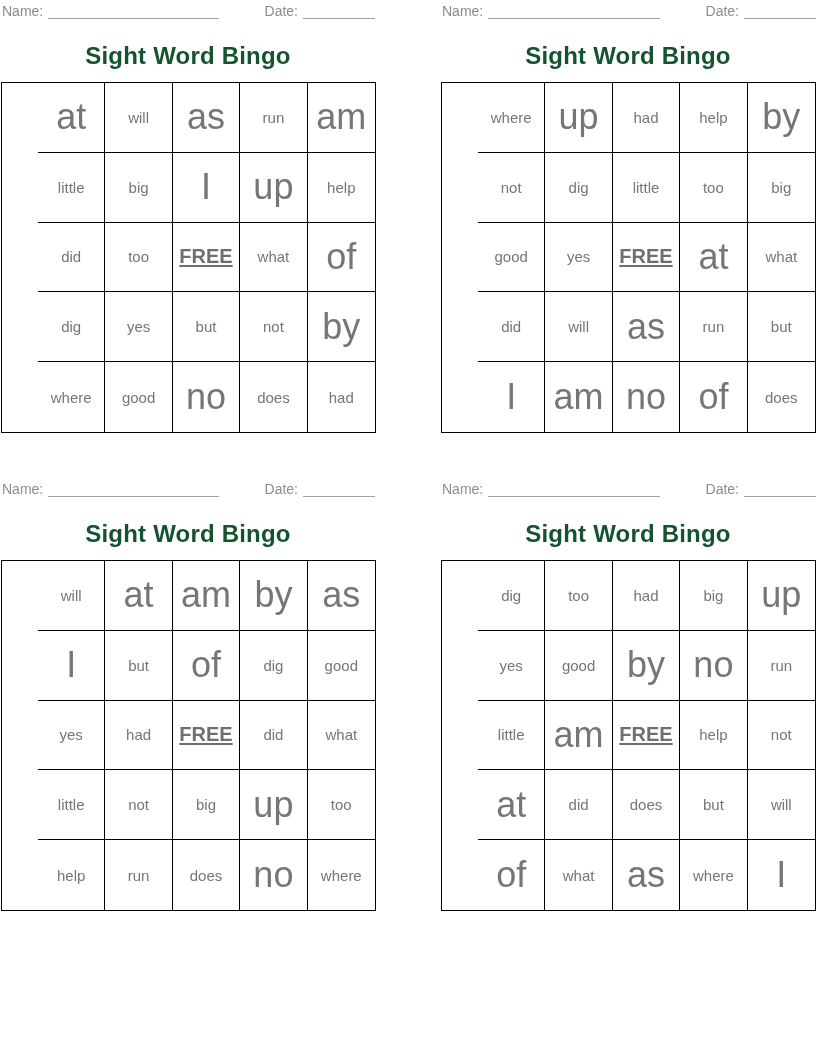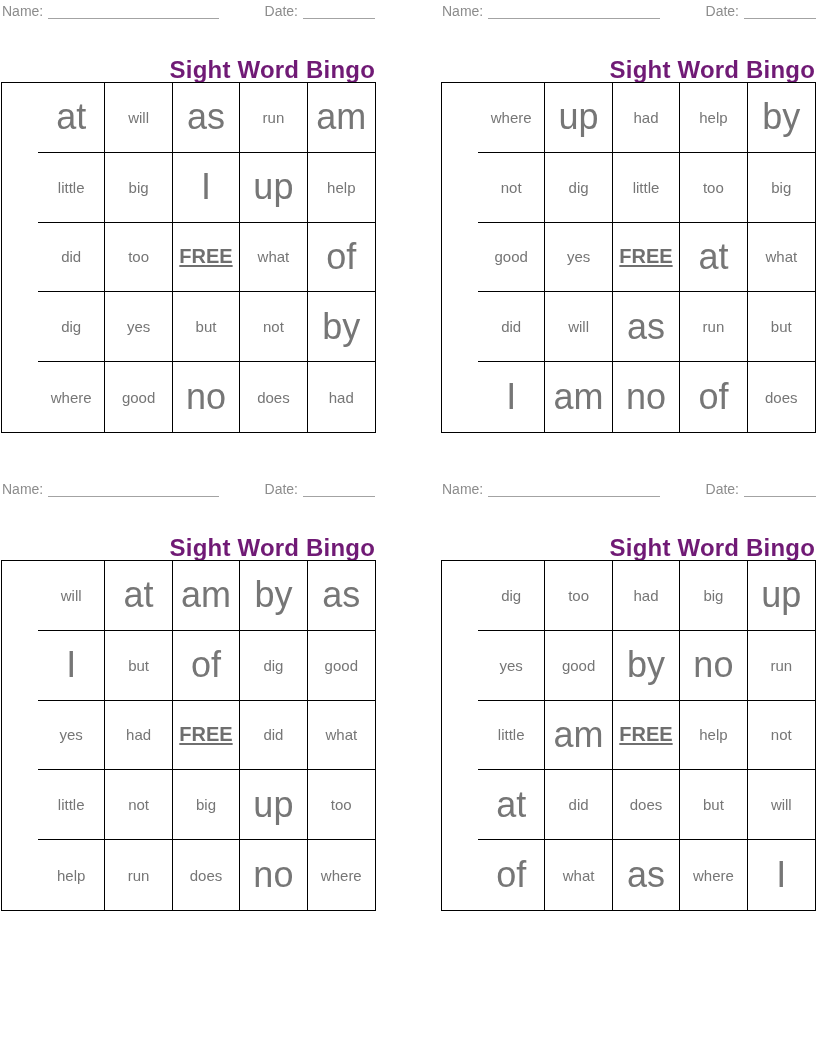--- a/index.html
+++ b/index.html
@@ -42,28 +42,28 @@
     height: 14px;
     margin-bottom: 1px;
   }
   .name-line { flex: 1; margin-left: 5px; }
   .date-lbl  { margin-left: 46px; }
   .date-line { width: 72px; margin-left: 5px; }
 
   
   .title {
     position: absolute;
-    top: 56px;
+    top: 42px;
     left: 1px;
     width: 374px;
-    text-align: right;
+    text-align: center;
     font-size: 24px;
     font-weight: 600;
     letter-spacing: 0.2px;
-    color: #701a75;
+    color: #14532d;
   }
   .card.right .title { left: 33px; }
 
   
   .grid {
     position: absolute;
     top: 82px;
     left: 1px;
     width: 375px;
     height: 351px;

